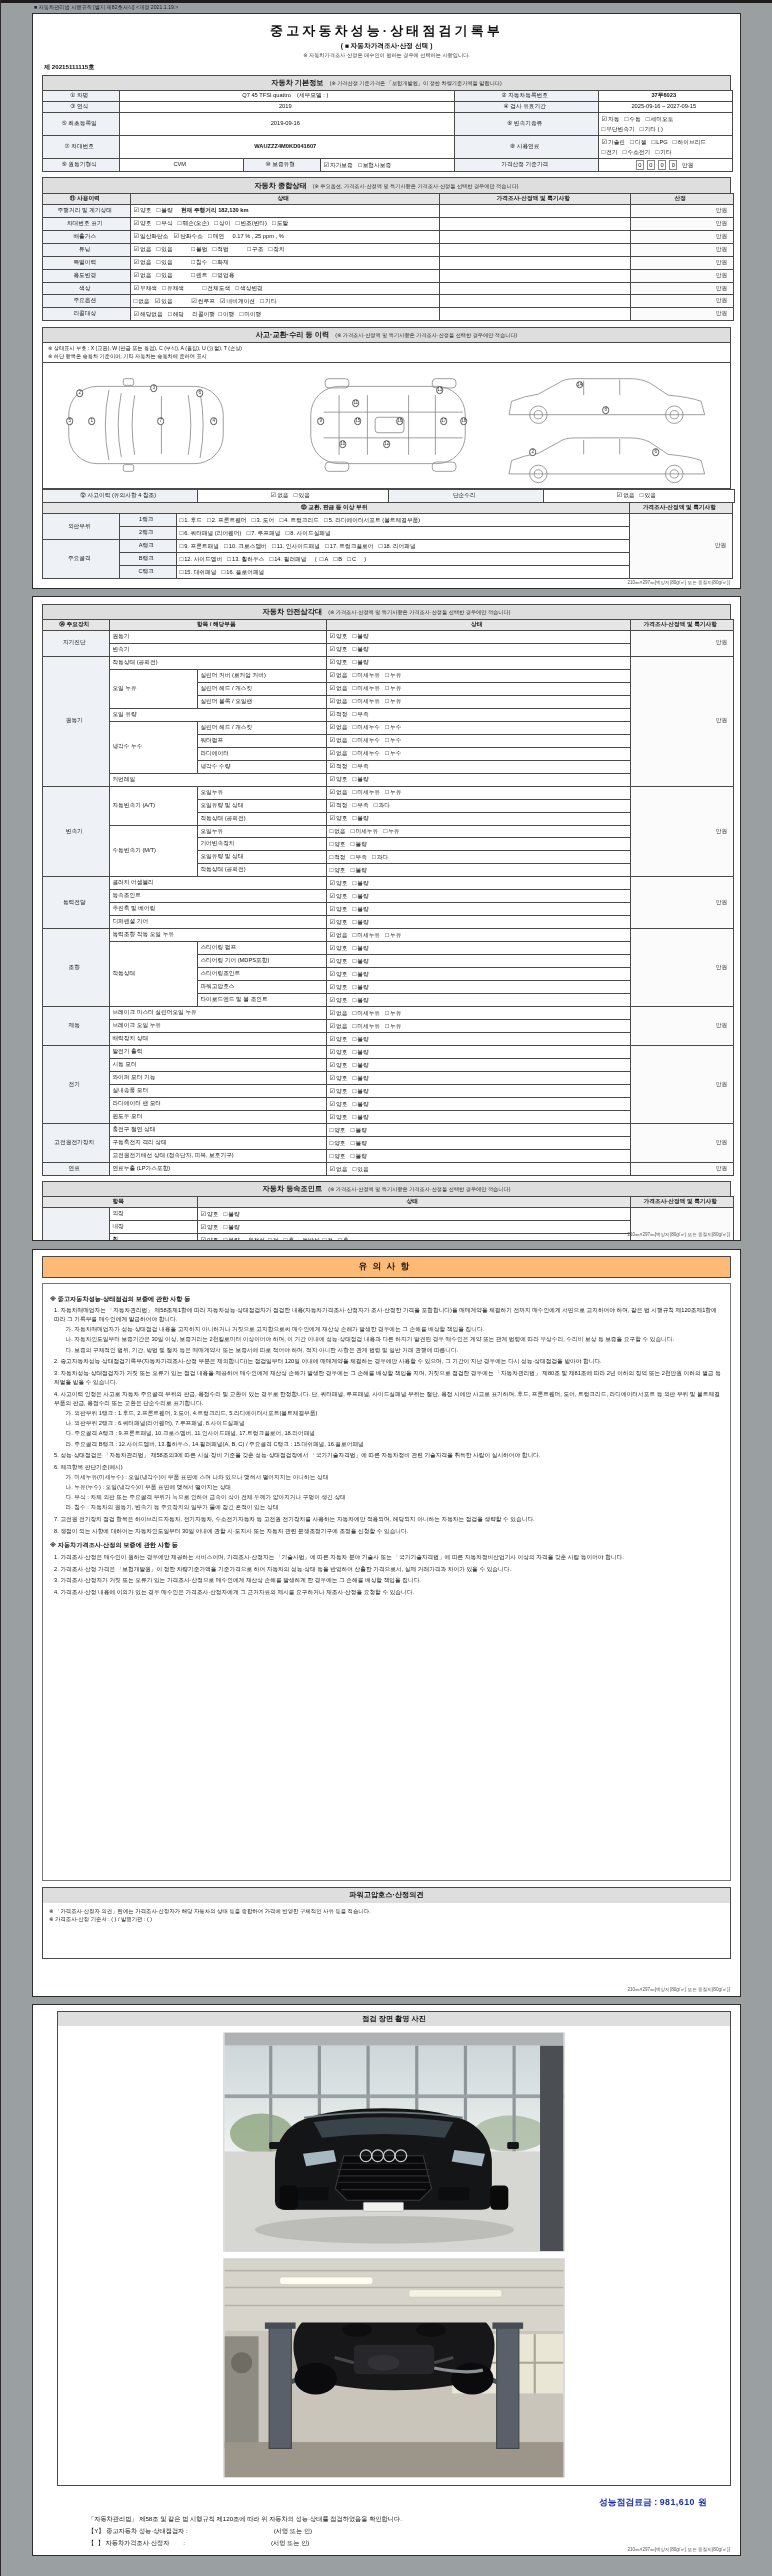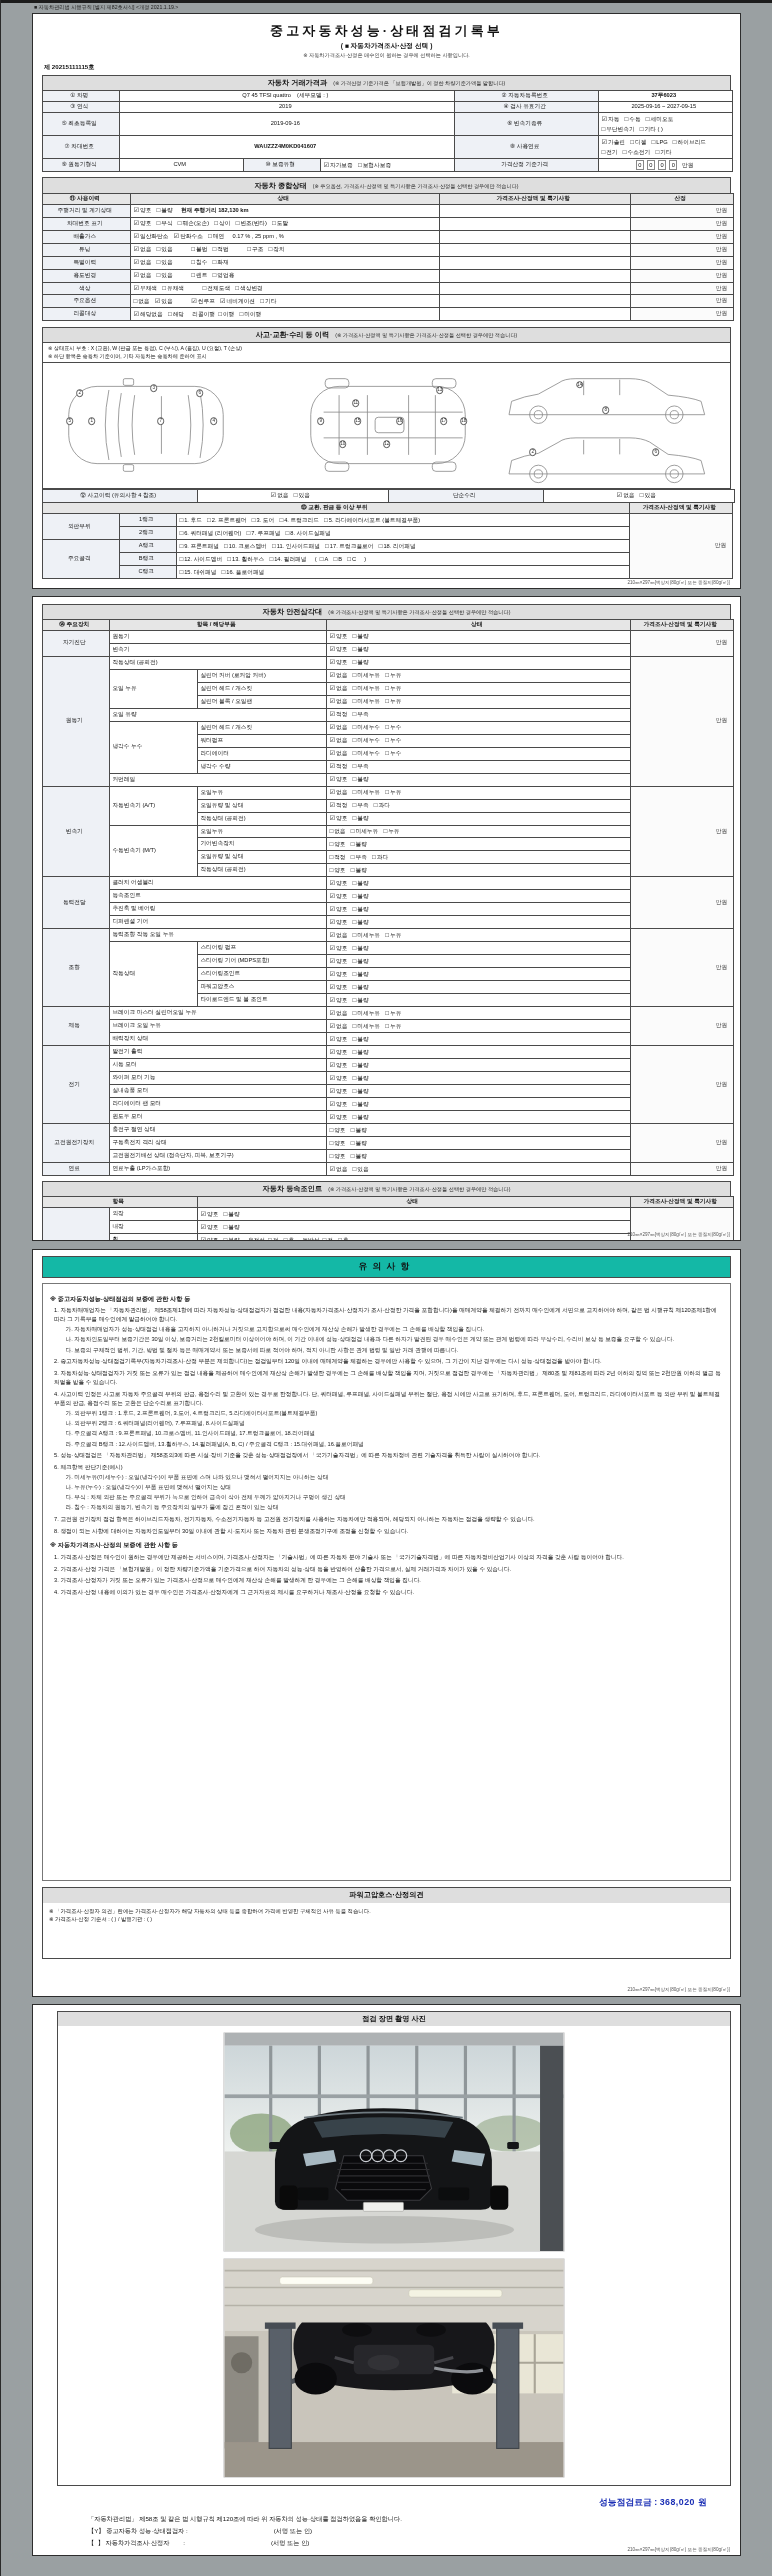--- a/index.html
+++ b/index.html
@@ -42,21 +42,21 @@
   .dig { display:inline-block; width:8.2px; height:9.3px; border:0.5px solid #888; margin:0 1.5px;
          text-align:center; line-height:9.3px; font-size:5.7px; background:#fff; }
 
   .acc-note { border:0.5px solid #4a4a4a; padding:1.5px 5.2px; font-size:5.2px; line-height:1.55; background:#fff; }
   .diagram { position:relative; border:0.5px solid #4a4a4a; border-top:none; height:126px; background:#fff; }
   .diagram svg { position:absolute; left:0; top:0; }
   .mk { position:absolute; transform:translate(-50%,-50%); width:7.7px; height:7.7px;
         border:0.5px solid #555; border-radius:50%; background:#fff; font-size:4.6px;
         line-height:6.7px; text-align:center; color:#333; }
 
-  .notice-title-box { border:0.5px solid #4a4a4a; background:#14b8a6; text-align:center;
+  .notice-title-box { border:0.5px solid #4a4a4a; background:#fdba74; text-align:center;
                       font-size:8.8px; font-weight:bold; letter-spacing:5.2px; padding:4.1px; margin-bottom:5.2px; }
   .notice-body { border:0.5px solid #777; padding:5.2px 7.2px; min-height:598px; }
   .note-h { font-size:6.2px; font-weight:bold; margin:5.2px 0 2.1px 0; }
   .note-p { font-size:5.7px; line-height:1.6; margin:2.6px 0 1px 4.1px; }
   .note-s { font-size:5.7px; line-height:1.6; margin:1px 0 1px 15.5px; color:#222; }
   .val-box { margin-top:6.2px; }
   .val-notes { border:0.5px solid #4a4a4a; border-top:none; padding:4.1px 6.2px 3.1px; }
   .vn { font-size:5.4px; line-height:1.6; color:#222; }
   .val-blank { height:31px; }
 
@@ -78,21 +78,21 @@
   <div class="topline"></div>
   <div class="formref">■ 자동차관리법 시행규칙 [별지 제82호서식] &lt;개정 2021.1.19.&gt;</div>
 
   <div class="page p1">
     <div class="main-title">중고자동차성능·상태점검기록부</div>
     <div class="sub-title">( ■ 자동차가격조사·산정 선택 )</div>
     <div class="title-note">※ 자동차가격조사·산정은 매수인이 원하는 경우에 선택하는 사항입니다.</div>
     <div class="doc-no">제 20215111115호</div>
 
     <div class="sec-bar">
-      <span>자동차 거래가격과</span>
+      <span>자동차 기본정보</span>
       <span class="note">(※ 가격산정 기준가격은 「보험개발원」이 정한 차량기준가액을 말합니다)</span>
     </div>
     <table class="tbl">
       <colgroup>
           <col style="width:77px">
           <col style="width:124px">
           <col style="width:77px">
           <col style="width:134px">
           <col style="width:82px">
           <col style="width:62px">
@@ -741,21 +741,21 @@
           <path d="M396,206 q60,12 92,4" stroke="#8e9196" stroke-width="6" fill="none"></path>
           <line x1="208" y1="186" x2="244" y2="196" stroke="#45454a" stroke-width="6"></line>
           <line x1="432" y1="186" x2="396" y2="196" stroke="#45454a" stroke-width="6"></line>
         </svg>
       </div>
     </div>
 
     <div class="sign-wrap">
       <div class="fee">
         <span style="color:#1b2fb5;">성능점검료금 :</span>
-        <span class="fee-val" style="color:#1b2fb5;">368,020 원</span>
+        <span class="fee-val" style="color:#1b2fb5;">981,610 원</span>
       </div>
       <div class="sign-lines">
         <div class="presv">「자동차관리법」 제58조 및 같은 법 시행규칙 제120조에 따라 위 자동차의 성능·상태를 점검하였음을 확인합니다.</div>
         <div class="presv">【Y】 중고자동차 성능·상태점검자 :                                                  (서명 또는 인)</div>
         <div class="presv">【  】 자동차가격조사·산정자        :                                                  (서명 또는 인)</div>
       </div>
     </div>
     <div class="page-foot">210㎜×297㎜[백상지(80g/㎡) 또는 중질지(80g/㎡)]</div>
   </div>
 </div>

